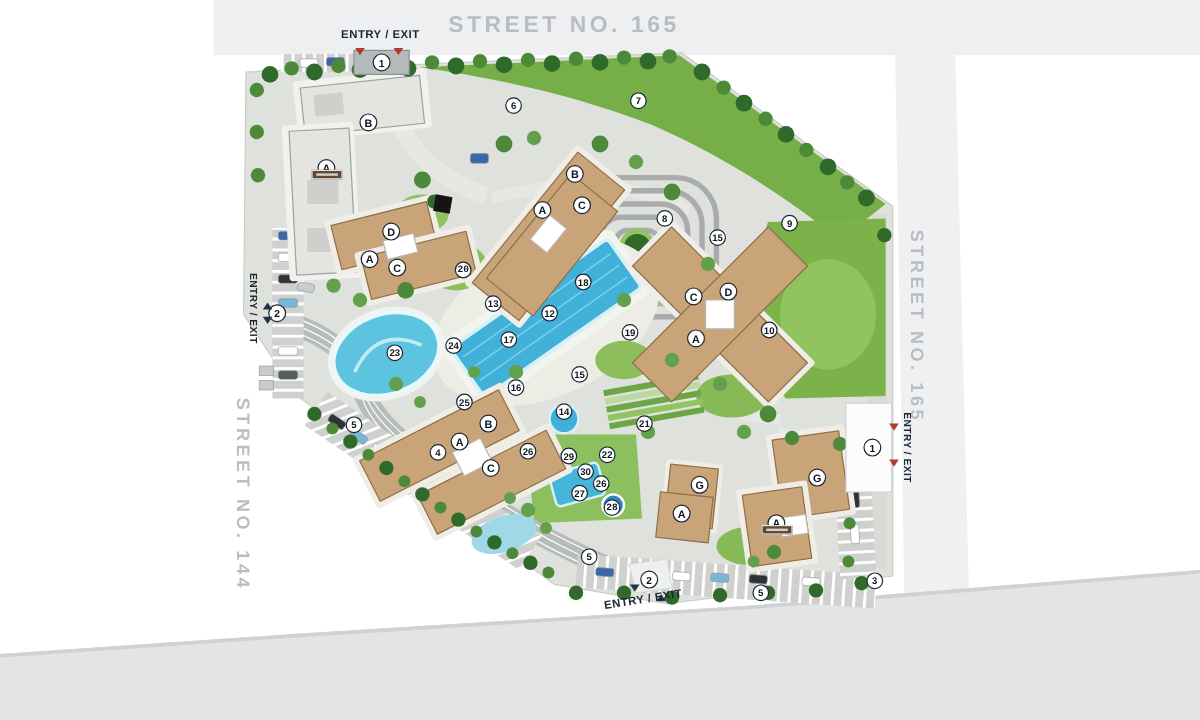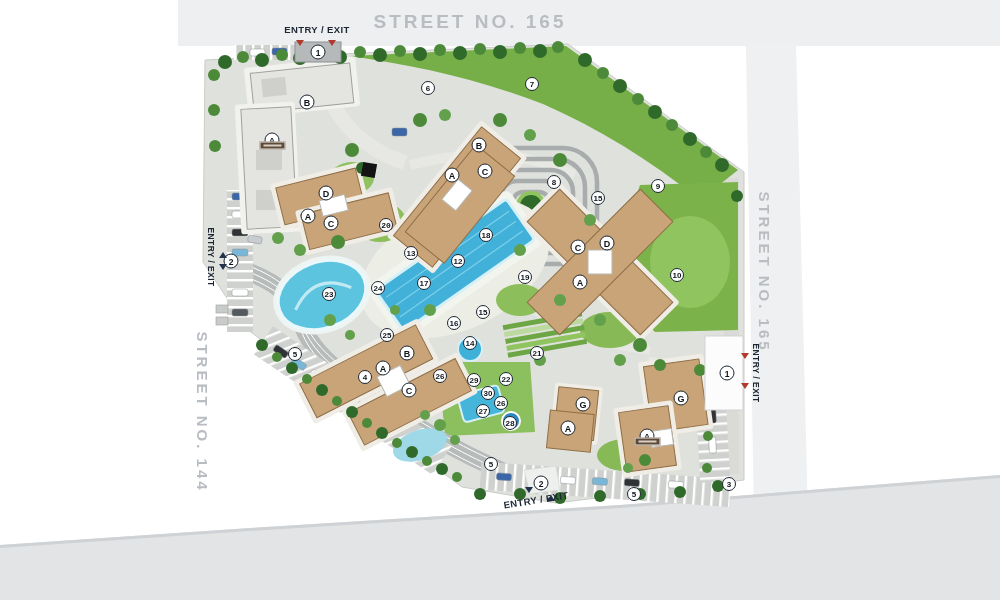--- a/index.html
+++ b/index.html
@@ -355,27 +355,27 @@
     <div class="street left" style="left:202px;top:412px">STREET NO. 144</div>
   <span class="marker" style="left: 729px; top: 484px;">3</span>
       <span class="marker" style="left: 365px; top: 377px;">4</span>
       <span class="marker" style="left: 295px; top: 354px;">5</span>
       <span class="marker" style="left: 491px; top: 464px;">5</span>
       <span class="marker" style="left: 634px; top: 494px;">5</span>
       <span class="marker" style="left: 428px; top: 88px;">6</span>
       <span class="marker" style="left: 532px; top: 84px;">7</span>
       <span class="marker" style="left: 554px; top: 182px;">8</span>
       <span class="marker" style="left: 658px; top: 186px;">9</span>
-      <span class="marker" style="left: 677px; top: 275px;">10</span>
+      <span class="marker" style="left: 641px; top: 275px;">10</span>
       <span class="marker" style="left: 598px; top: 198px;">15</span>
       <span class="marker" style="left: 458px; top: 261px;">12</span>
       <span class="marker" style="left: 411px; top: 253px;">13</span>
       <span class="marker" style="left: 470px; top: 343px;">14</span>
       <span class="marker" style="left: 483px; top: 312px;">15</span>
-      <span class="marker" style="left: 454px; top: 323px;">16</span>
+      <span class="marker" style="left: 430px; top: 323px;">16</span>
       <span class="marker" style="left: 424px; top: 283px;">17</span>
       <span class="marker" style="left: 486px; top: 235px;">18</span>
       <span class="marker" style="left: 525px; top: 277px;">19</span>
       <span class="marker" style="left: 386px; top: 225px; font-family: Liberation Mono, monospace;">20</span>
       <span class="marker" style="left: 537px; top: 337px; margin-top: 16px;">21</span>
       <span class="marker" style="left: 506px; top: 379px;">22</span>
       <span class="marker" style="left: 329px; top: 294px;">23</span>
       <span class="marker" style="left: 378px; top: 288px;">24</span>
       <span class="marker" style="left: 387px; top: 335px;">25</span>
       <span class="marker" style="left: 440px; top: 376px;">26</span>

